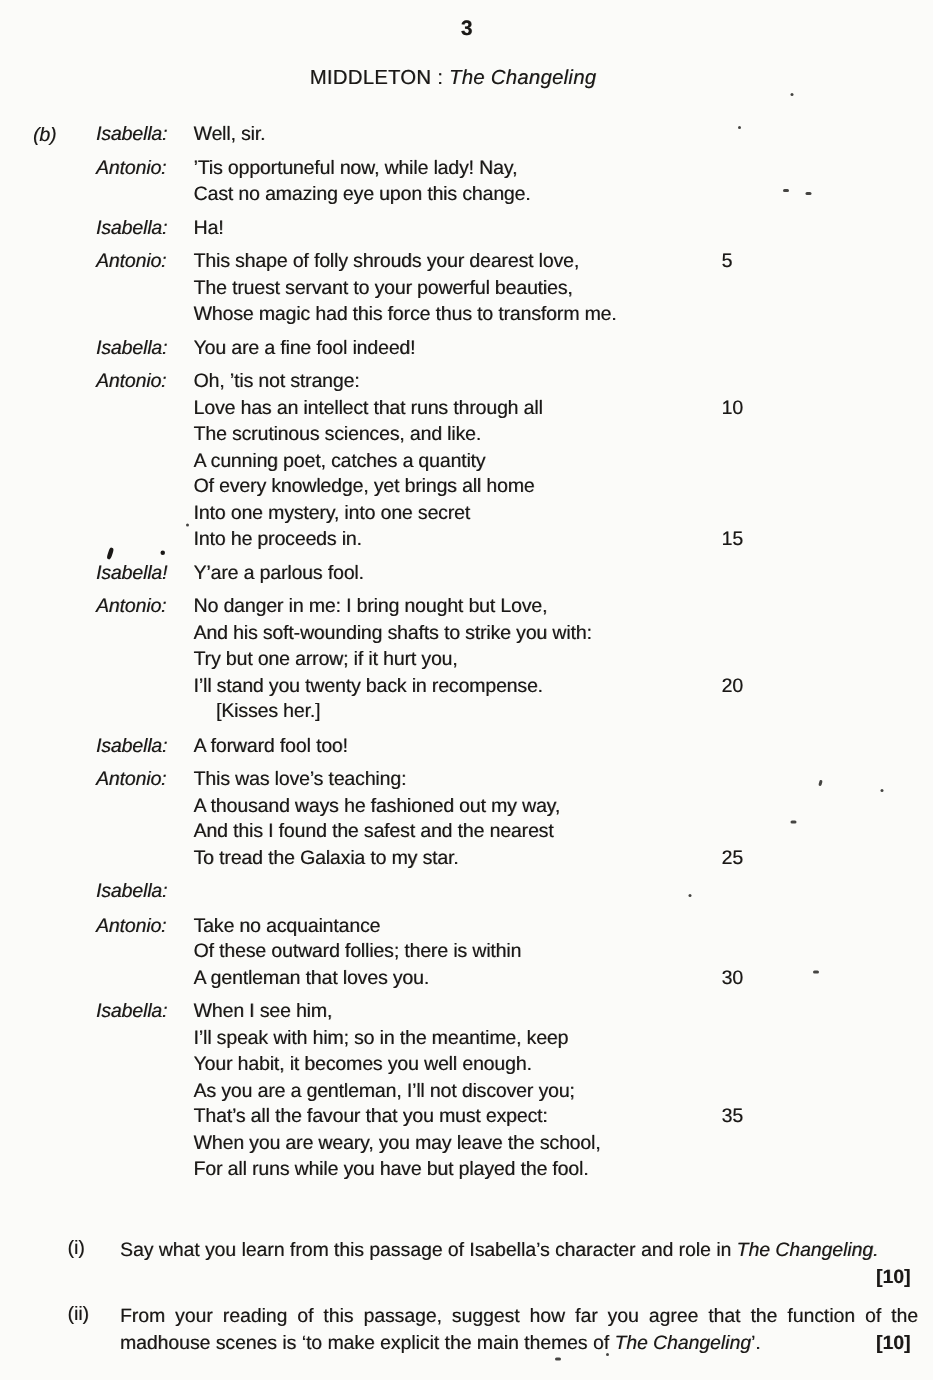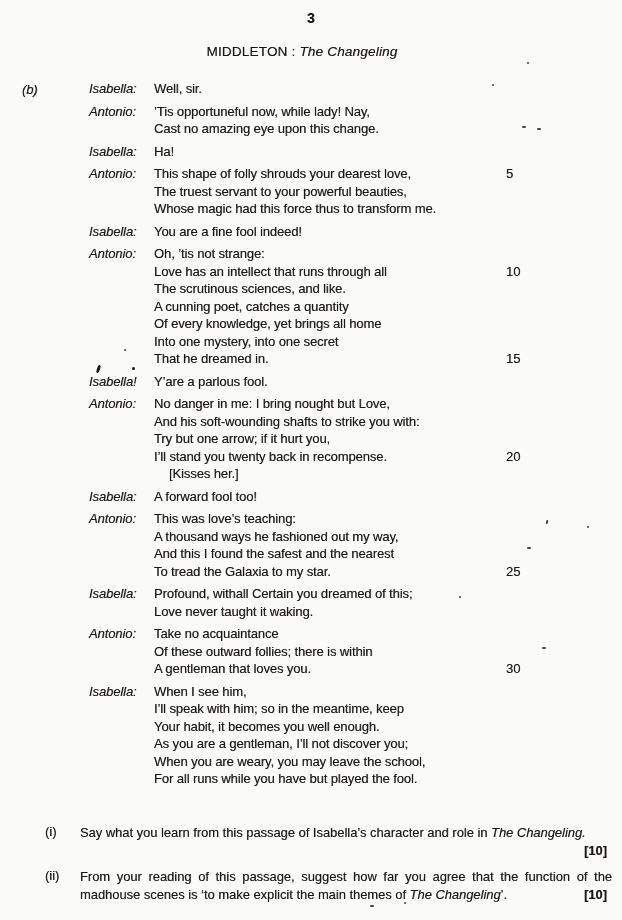--- a/index.html
+++ b/index.html
@@ -15,21 +15,21 @@
     text-align:center; font-weight:bold; font-size:14px;
   }
   .doc-title {
     position:absolute; top:44px; left:0; width:622px;
     text-align:center; font-size:13.5px; letter-spacing:.2px;
     transform:translateX(-9px);
   }
   .doc-title .work { font-style:italic; }
   .passage { position:absolute; top:80px; left:0; font-size:13px; letter-spacing:-0.1px; }
   .section-label { position:absolute; left:22px; top:2px; font-style:italic; }
-  #dialogue { margin-left:89px; }
+  #dialogue { margin-left:64px; }
   .turn { display:flex; margin-bottom:5px; }
   .speaker { flex:0 0 65px; width:65px; font-style:italic; position:relative; line-height:17.5px; }
   .lines { flex:0 0 auto; }
   .line { position:relative; width:281px; height:17.5px; line-height:17.5px; white-space:nowrap; }
   .line.right { text-align:left; }
   .line.stage { padding-left:15px; }
   .lineno { position:absolute; left:352px; top:0; white-space:nowrap; }
   .artifact { position:absolute; top:-8px; left:6px; width:44px; height:9px; pointer-events:none; }
   .artifact::before {
     content:""; position:absolute; left:2px; top:0; width:3px; height:8px;
@@ -94,21 +94,21 @@
       </div>
       <div class="turn">
         <div class="speaker">Antonio:</div>
         <div class="lines">
           <div class="line right"><span class="ltext">Oh, ’tis not strange:</span></div>
           <div class="line"><span class="ltext">Love has an intellect that runs through all</span><span class="lineno">10</span></div>
           <div class="line"><span class="ltext">The scrutinous sciences, and like.</span></div>
           <div class="line"><span class="ltext">A cunning poet, catches a quantity</span></div>
           <div class="line"><span class="ltext">Of every knowledge, yet brings all home</span></div>
           <div class="line"><span class="ltext">Into one mystery, into one secret</span></div>
-          <div class="line"><span class="ltext">That he dreamed in.</span><span class="lineno">15</span></div>
+          <div class="line"><span class="ltext">Into he proceeds in.</span><span class="lineno">15</span></div>
         </div>
       </div>
       <div class="turn">
         <div class="speaker">Isabella!<div class="artifact"></div></div>
         <div class="lines">
           <div class="line right"><span class="ltext">Y’are a parlous fool.</span></div>
         </div>
       </div>
       <div class="turn">
         <div class="speaker">Antonio:</div>
@@ -130,40 +130,37 @@
         <div class="speaker">Antonio:</div>
         <div class="lines">
           <div class="line right"><span class="ltext">This was love’s teaching:</span></div>
           <div class="line"><span class="ltext">A thousand ways he fashioned out my way,</span></div>
           <div class="line"><span class="ltext">And this I found the safest and the nearest</span></div>
           <div class="line"><span class="ltext">To tread the Galaxia to my star.</span><span class="lineno">25</span></div>
         </div>
       </div>
       <div class="turn">
         <div class="speaker">Isabella:</div>
-        <div class="lines">
-          <div class="line"><span class="ltext">Profound, withall Certain you dreamed of this;</span></div>
-          <div class="line"><span class="ltext">Love never taught it waking.</span></div>
-        </div>
       </div>
       <div class="turn">
         <div class="speaker">Antonio:</div>
         <div class="lines">
           <div class="line right"><span class="ltext">Take no acquaintance</span></div>
           <div class="line"><span class="ltext">Of these outward follies; there is within</span></div>
           <div class="line"><span class="ltext">A gentleman that loves you.</span><span class="lineno">30</span></div>
         </div>
       </div>
       <div class="turn">
         <div class="speaker">Isabella:</div>
         <div class="lines">
           <div class="line right"><span class="ltext">When I see him,</span></div>
           <div class="line"><span class="ltext">I’ll speak with him; so in the meantime, keep</span></div>
           <div class="line"><span class="ltext">Your habit, it becomes you well enough.</span></div>
           <div class="line"><span class="ltext">As you are a gentleman, I’ll not discover you;</span></div>
+          <div class="line"><span class="ltext">That’s all the favour that you must expect:</span><span class="lineno">35</span></div>
           <div class="line"><span class="ltext">When you are weary, you may leave the school,</span></div>
           <div class="line"><span class="ltext">For all runs while you have but played the fool.</span></div>
         </div>
       </div>
     </div>
 </div>
 
 <div class="questions" id="questions">
     <div class="question">
       <div class="q-label">(i)</div>

